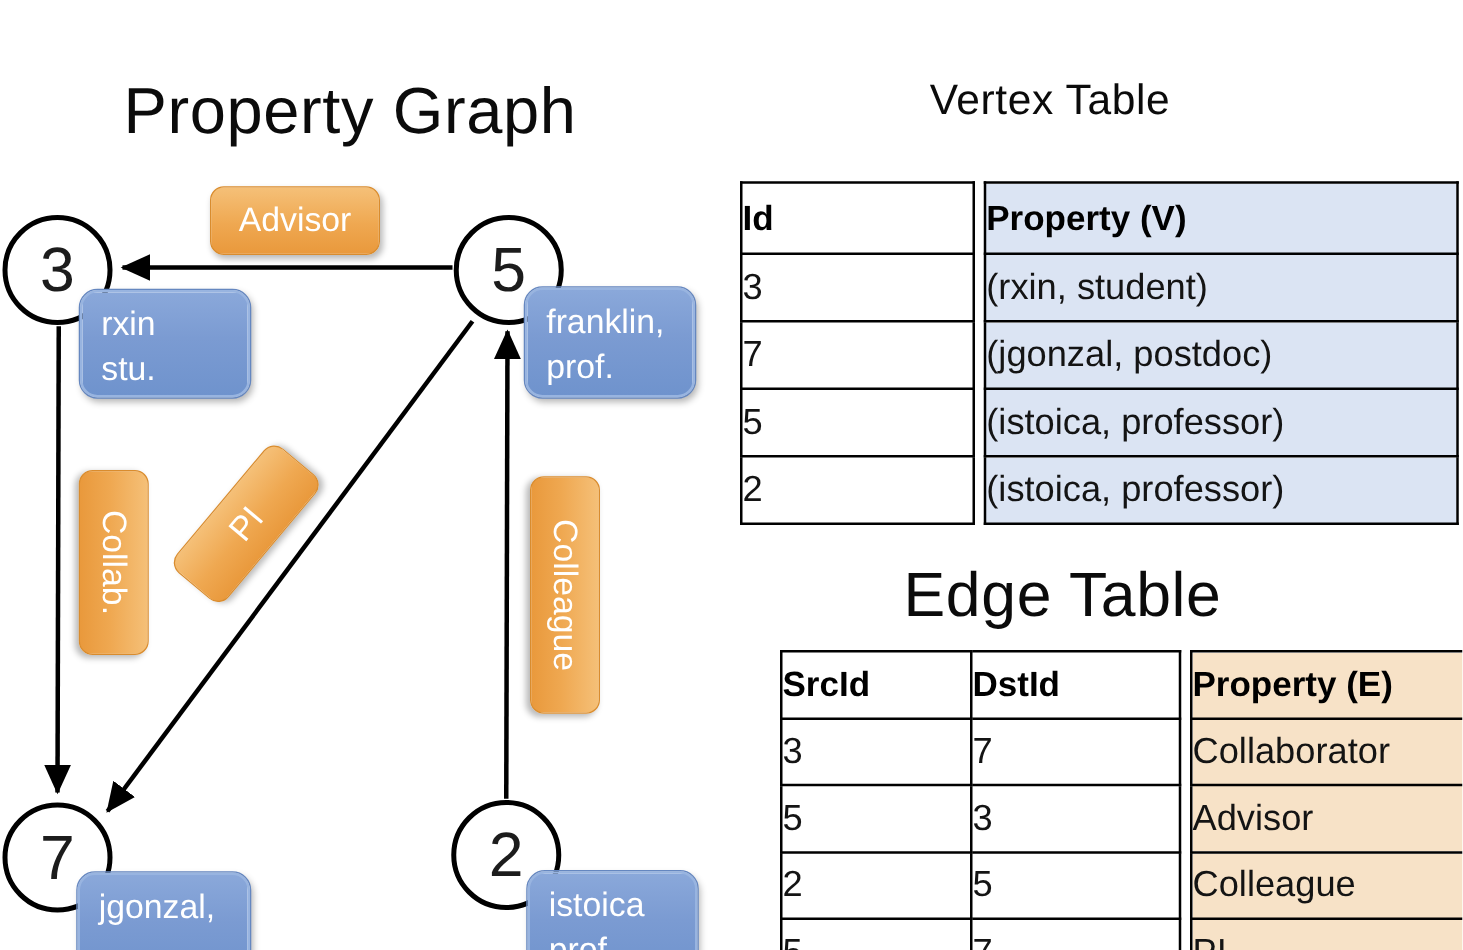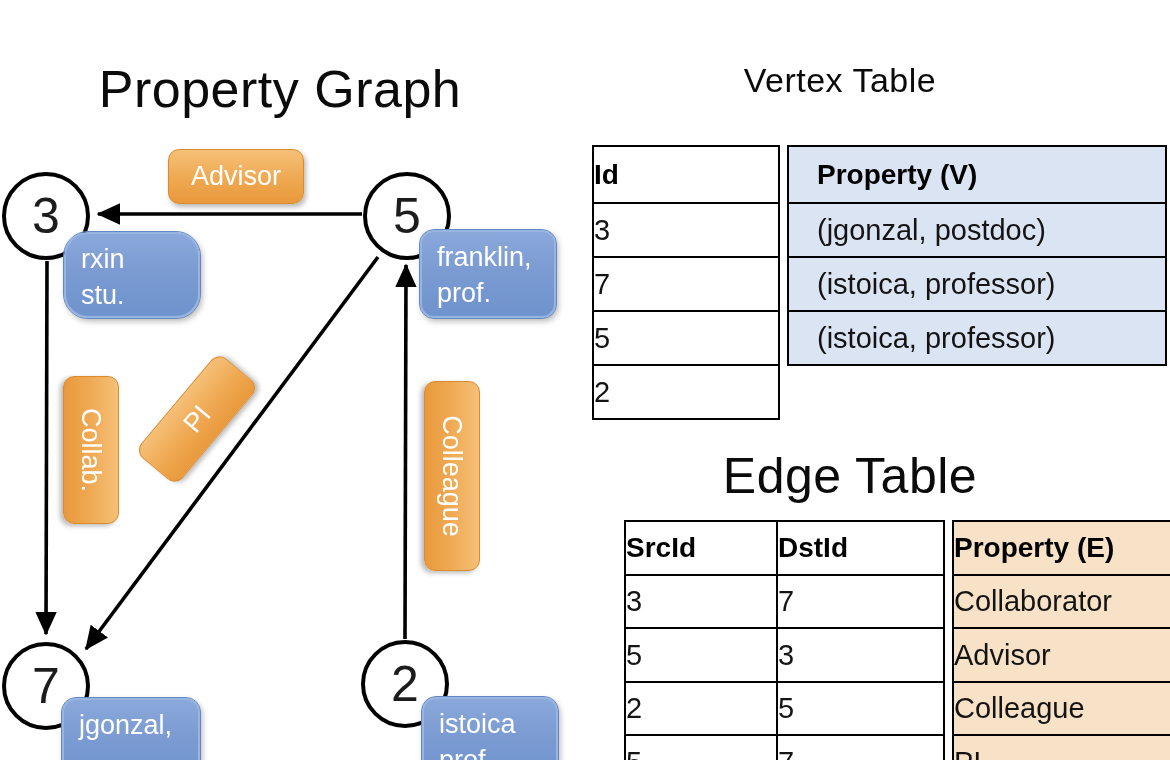--- a/index.html
+++ b/index.html
@@ -39,21 +39,21 @@
   }
   svg.edges { position:absolute; left:0; top:0; }
   
   .tbl-wrap { position:absolute; display:flex; gap:7px; align-items:flex-start; }
   table.ptable { border-collapse:collapse; table-layout:fixed; }
   table.ptable td {
     border:2.6px solid #000; text-align:left; vertical-align:middle;
     font-size:29px; color:#141414; overflow:hidden; white-space:nowrap;
   }
   table.ptable td.hdr { font-weight:bold; font-size:28px; color:#000; }
-  .fill-blue { background:#dbe4f3;padding-left:28px; }
+  .fill-blue { background:#dbe4f3; }
   .fill-tan  { background:#f7e2c7; }
 </style>
 </head>
 <body>
 
 <div id="stage">
 
   <div class="big-title" style="left:0; top:14px; width:560px;">Property Graph</div>
 
   <svg class="edges" width="585" height="760" viewBox="0 0 585 760">
@@ -87,21 +87,21 @@
   <div class="elabel" style="left:17px; top:377px; width:148px; height:56px; transform:rotate(90deg);">
     <span>Collab.</span>
   </div>
   <div class="elabel" style="left:132px; top:347px; width:130px; height:54px; transform:rotate(-50deg);">
     <span>PI</span>
   </div>
   <div class="elabel" style="left:357px; top:403px; width:190px; height:56px; transform:rotate(90deg);">
     <span>Colleague</span>
   </div>
 
-  <div class="vlabel" style="left:64px; top:187px; width:136px; height:86px;border-radius:24px;">
+  <div class="vlabel" style="left:64px; top:187px; width:136px; height:86px;">
     <div>rxin</div>
     <div>stu.</div>
   </div>
   <div class="vlabel" style="left:420px; top:185px; width:136px; height:88px;">
     <div>franklin,</div>
     <div>prof.</div>
   </div>
   <div class="vlabel" style="left:62px; top:653px; width:138px; height:86px;">
     <div>jgonzal,</div>
   </div>
@@ -131,20 +131,23 @@
             <td style="height:54px;">2</td>
           </tr>
     </tbody>
       </table>
     <table class="ptable" style="width:380px;">
       <tbody>
           <tr>
             <td class="hdr fill-blue" style="height:57px;">Property (V)</td>
           </tr>
       <tr>
+            <td class="fill-blue" style="height:54px;">(rxin, student)</td>
+          </tr>
+      <tr>
             <td class="fill-blue" style="height:54px;">(jgonzal, postdoc)</td>
           </tr>
       <tr>
             <td class="fill-blue" style="height:54px;">(istoica, professor)</td>
           </tr>
       <tr>
             <td class="fill-blue" style="height:54px;">(istoica, professor)</td>
           </tr>
     </tbody>
       </table>

